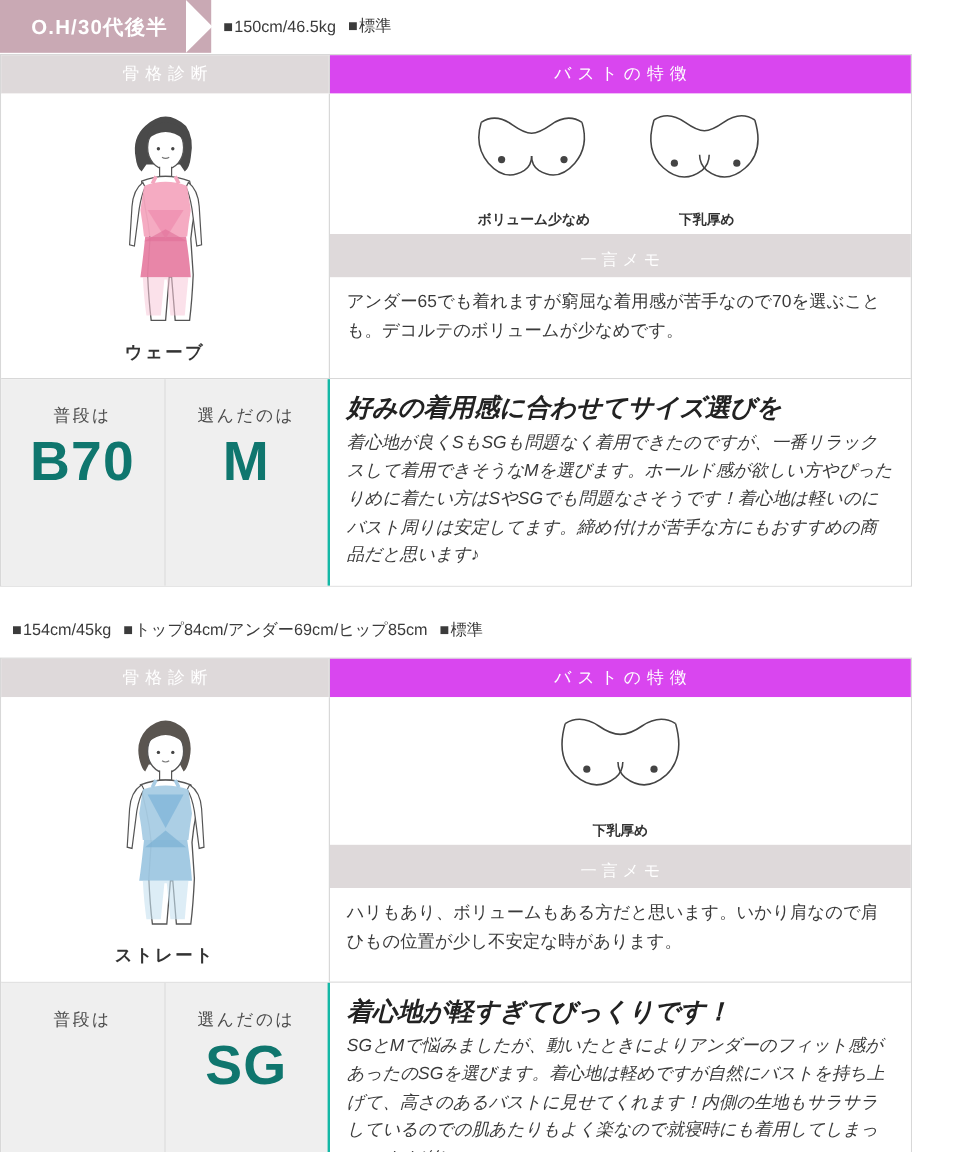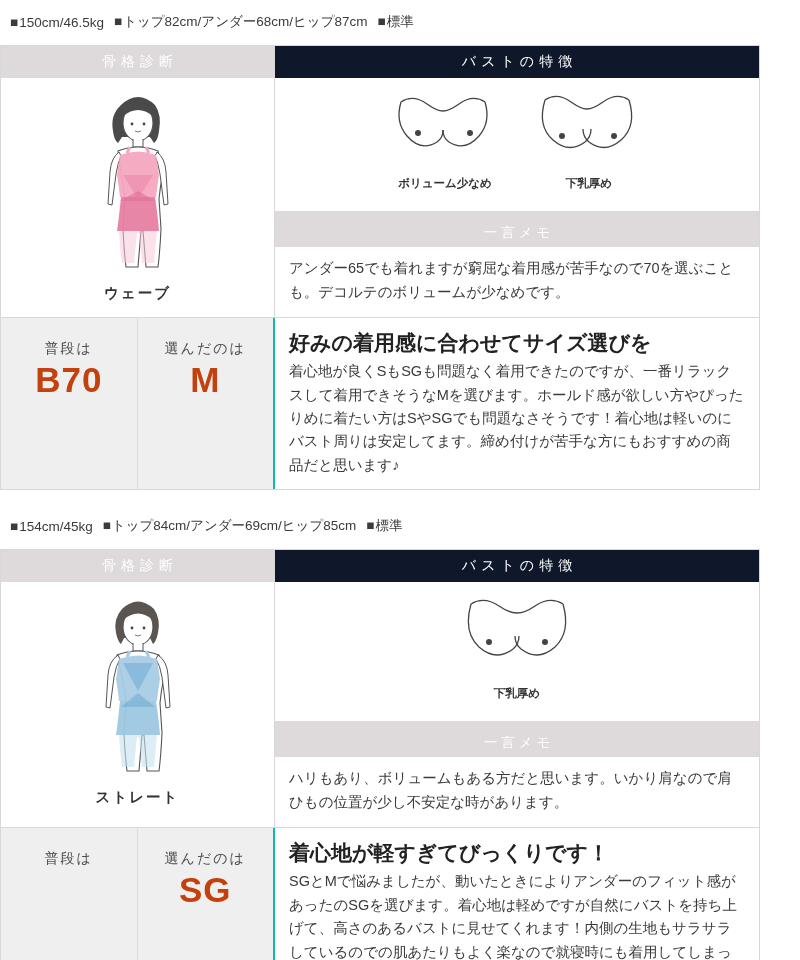--- a/index.html
+++ b/index.html
@@ -104,21 +104,21 @@
     background: #ded9da;
     color: #ffffff;
     text-align: center;
     font-size: 14px;
     letter-spacing: 5px;
     padding: 7px 0 7px 5px;
     box-sizing: border-box;
     font-weight: normal;
   }
   .sec-title.grey2 {
-    background: #0f172a;
+    background: #d946ef;
   }
   .left-cell {
     background: #ffffff;
     text-align: center;
     padding: 10px 0 10px 0;
   }
   .figure-wrap {
     width: 100%;
     display: flex;
     justify-content: center;
@@ -128,21 +128,21 @@
   .body-label {
     font-size: 14.5px;
     font-weight: bold;
     letter-spacing: 2px;
     color: #333;
     margin-top: 6px;
     margin-bottom: 2px;
   }
   .bust-area {
     background: #ffffff;
-    padding: 10px 0 20px 0;
+    padding: 10px 0 4px 0;
     text-align: center;
   }
   .bust-row {
     display: flex;
     justify-content: center;
     align-items: flex-end;
     gap: 24px;
   }
   .bust-item {
     text-align: center;
@@ -189,31 +189,32 @@
   .size-half.divider {
     border-left: 1px solid #dcdcdc;
   }
   .size-label {
     font-size: 14px;
     letter-spacing: 2px;
     color: #4a4a4a;
     margin-bottom: 2px;
   }
   .size-value {
-    font-size: 35px;
+    font-size: 46px;
     font-weight: bold;
-    color: #c2410c;
+    color: #0f766e;
     letter-spacing: 1px;
     line-height: 1.15;
   }
   .comment-box {
     flex: 1;
     padding: 10px 14px 12px 14px;
     box-sizing: border-box;
     background: #ffffff;
+    font-style: italic;
   }
   .comment-title {
     font-size: 21px;
     font-weight: bold;
     color: #222;
     letter-spacing: 0px;
     margin: 2px 0 5px 0;
     line-height: 1.2;
   }
   .comment-text {
@@ -224,23 +225,23 @@
   svg { display: block; }
 </style>
 </head>
 <body>
 
 <div class="page">
 
   <div class="review-block">
 
     <div class="person-header">
+      <div class="person-name">O.H/30代後半</div>
       <div class="person-stats">
         <span class="stat-item"><span class="sq">■</span><span>150cm/46.5kg</span></span>
-        <span class="stat-item"><span class="sq">■</span><span>トップ82cm/アンダー68cm/ヒップ87cm</span></span>
         <span class="stat-item"><span class="sq">■</span><span>標準</span></span>
       </div>
     </div>
 
     <div class="tbl">
       <div class="row">
         <div class="col-left">
           <div class="sec-title">骨格診断</div>
         </div>
         <div class="col-right">

